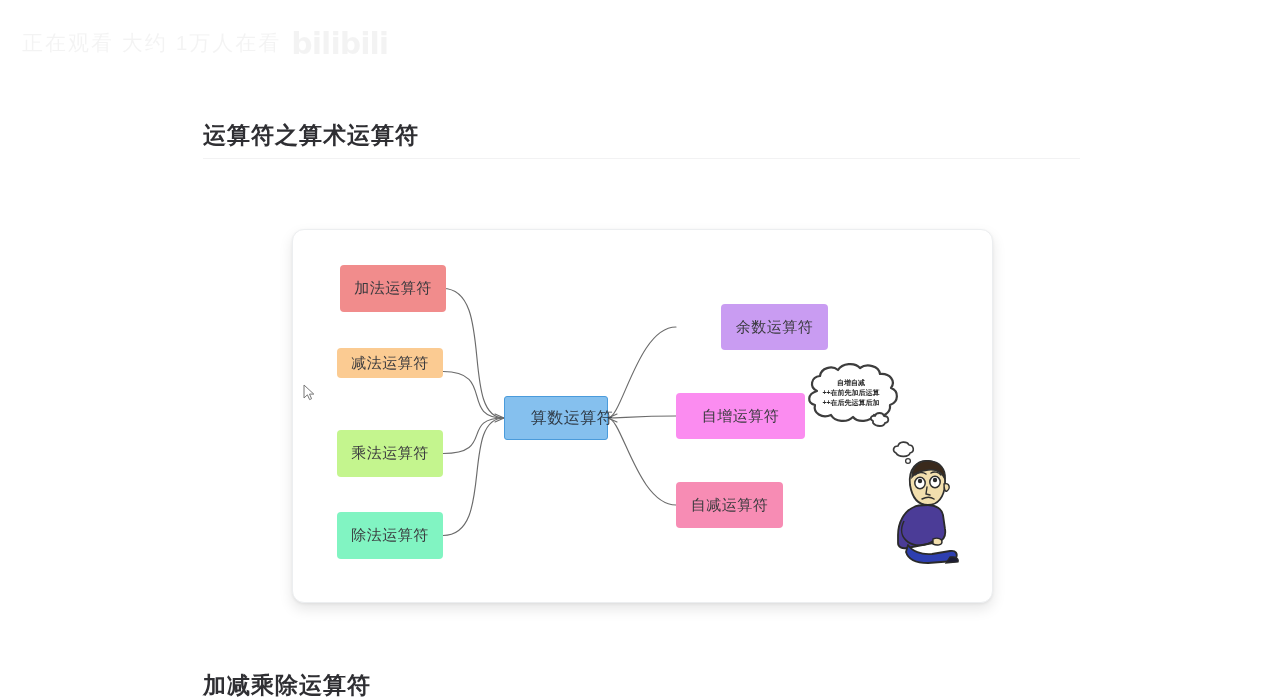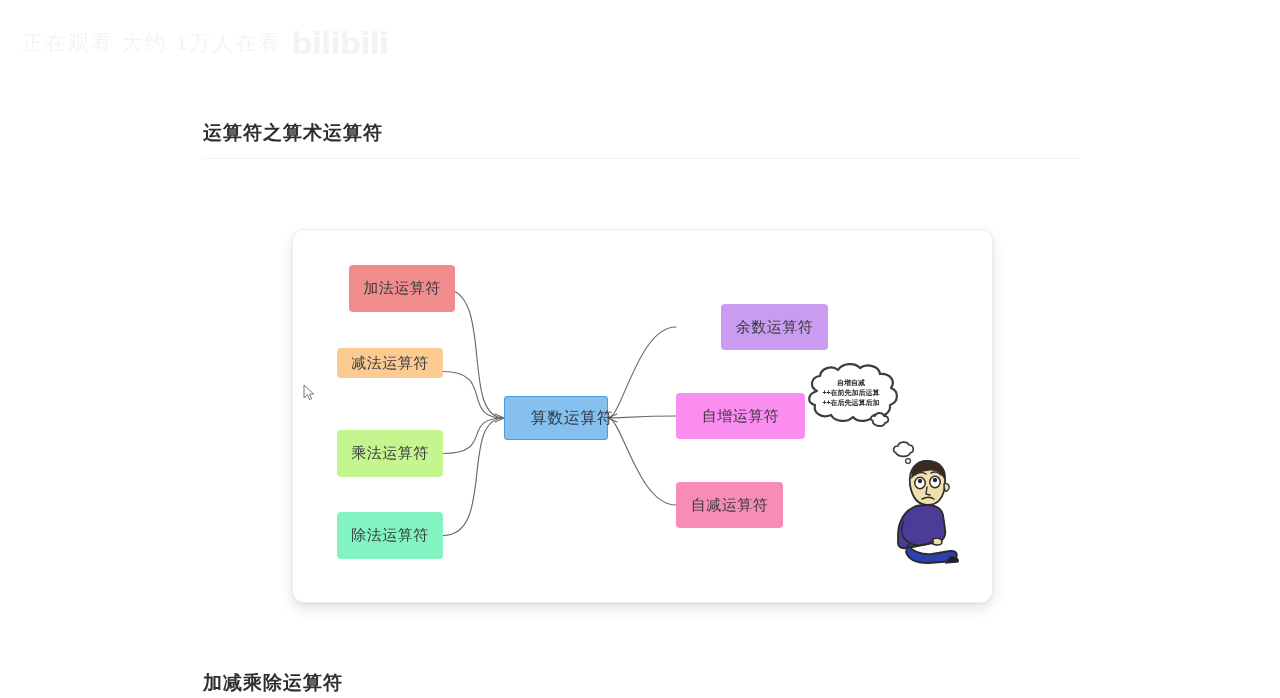--- a/index.html
+++ b/index.html
@@ -42,21 +42,21 @@
     font-size: 30px;
     font-weight: 700;
     color: #000;
     letter-spacing: -1px;
     font-family: "DejaVu Sans", sans-serif;
   }
 
   
   .section-title {
     position: absolute;
-    font-size: 19px;
+    font-size: 23px;
     font-weight: 700;
     color: #2f2f33;
     letter-spacing: 1px;
     white-space: nowrap;
   }
   #title-top { left: 203px; top: 120px; }
   #title-bottom { left: 203px; top: 670px; }
 
   .title-rule {
     position: absolute;
@@ -181,21 +181,21 @@
             <path d="M 315 188 C 329 188 345 275 383 275"></path>
             <path d="M 202 184 L 211 188 L 202 192" fill="none"></path>
             <path d="M 324 184 L 315 188 L 324 192" fill="none"></path>
           </g>
       </svg>
 
       <div id="node-layer">
           <div class="node node-center" style="left: 211px; top: 166px; width: 104px; height: 44px; background: rgb(133, 192, 238); border: 1px solid rgb(74, 155, 219); padding-left: 32px;">
             <span>算数运算符</span>
           </div>
-          <div class="node" style="left: 56px; top: 35px; width: 106px; height: 47px; background: rgb(241, 140, 140);">
+          <div class="node" style="left: 47px; top: 35px; width: 106px; height: 47px; background: rgb(241, 140, 140);">
             <span>加法运算符</span>
           </div>
           <div class="node" style="left: 44px; top: 118px; width: 106px; height: 30px; background: rgb(251, 203, 146);">
             <span>减法运算符</span>
           </div>
           <div class="node" style="left: 44px; top: 200px; width: 106px; height: 47px; background: rgb(196, 245, 142);">
             <span>乘法运算符</span>
           </div>
           <div class="node" style="left: 44px; top: 282px; width: 106px; height: 47px; background: rgb(129, 244, 194);">
             <span>除法运算符</span>

